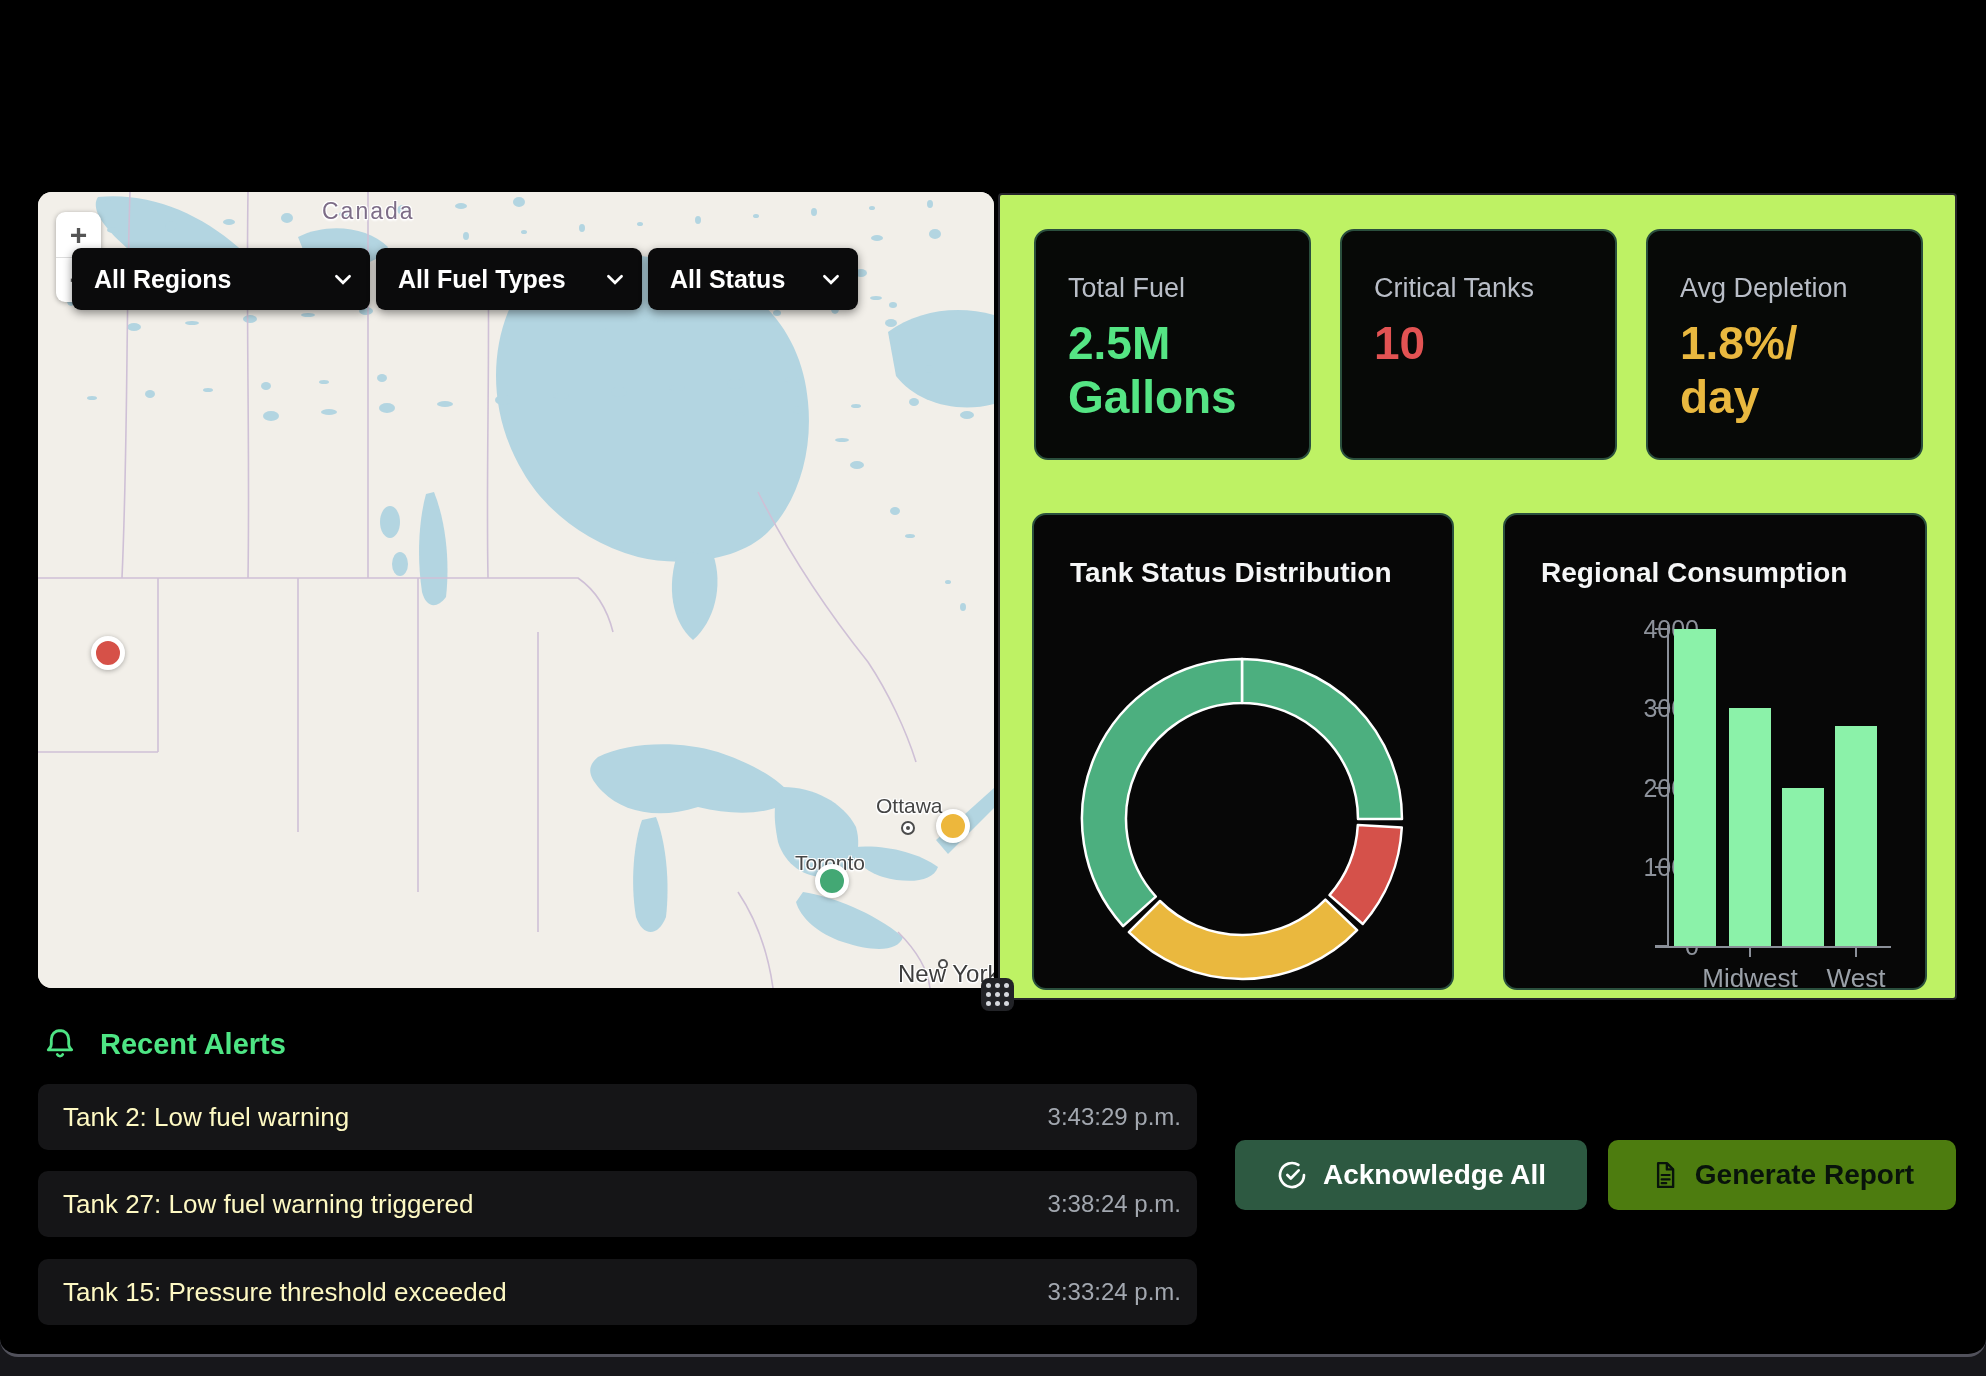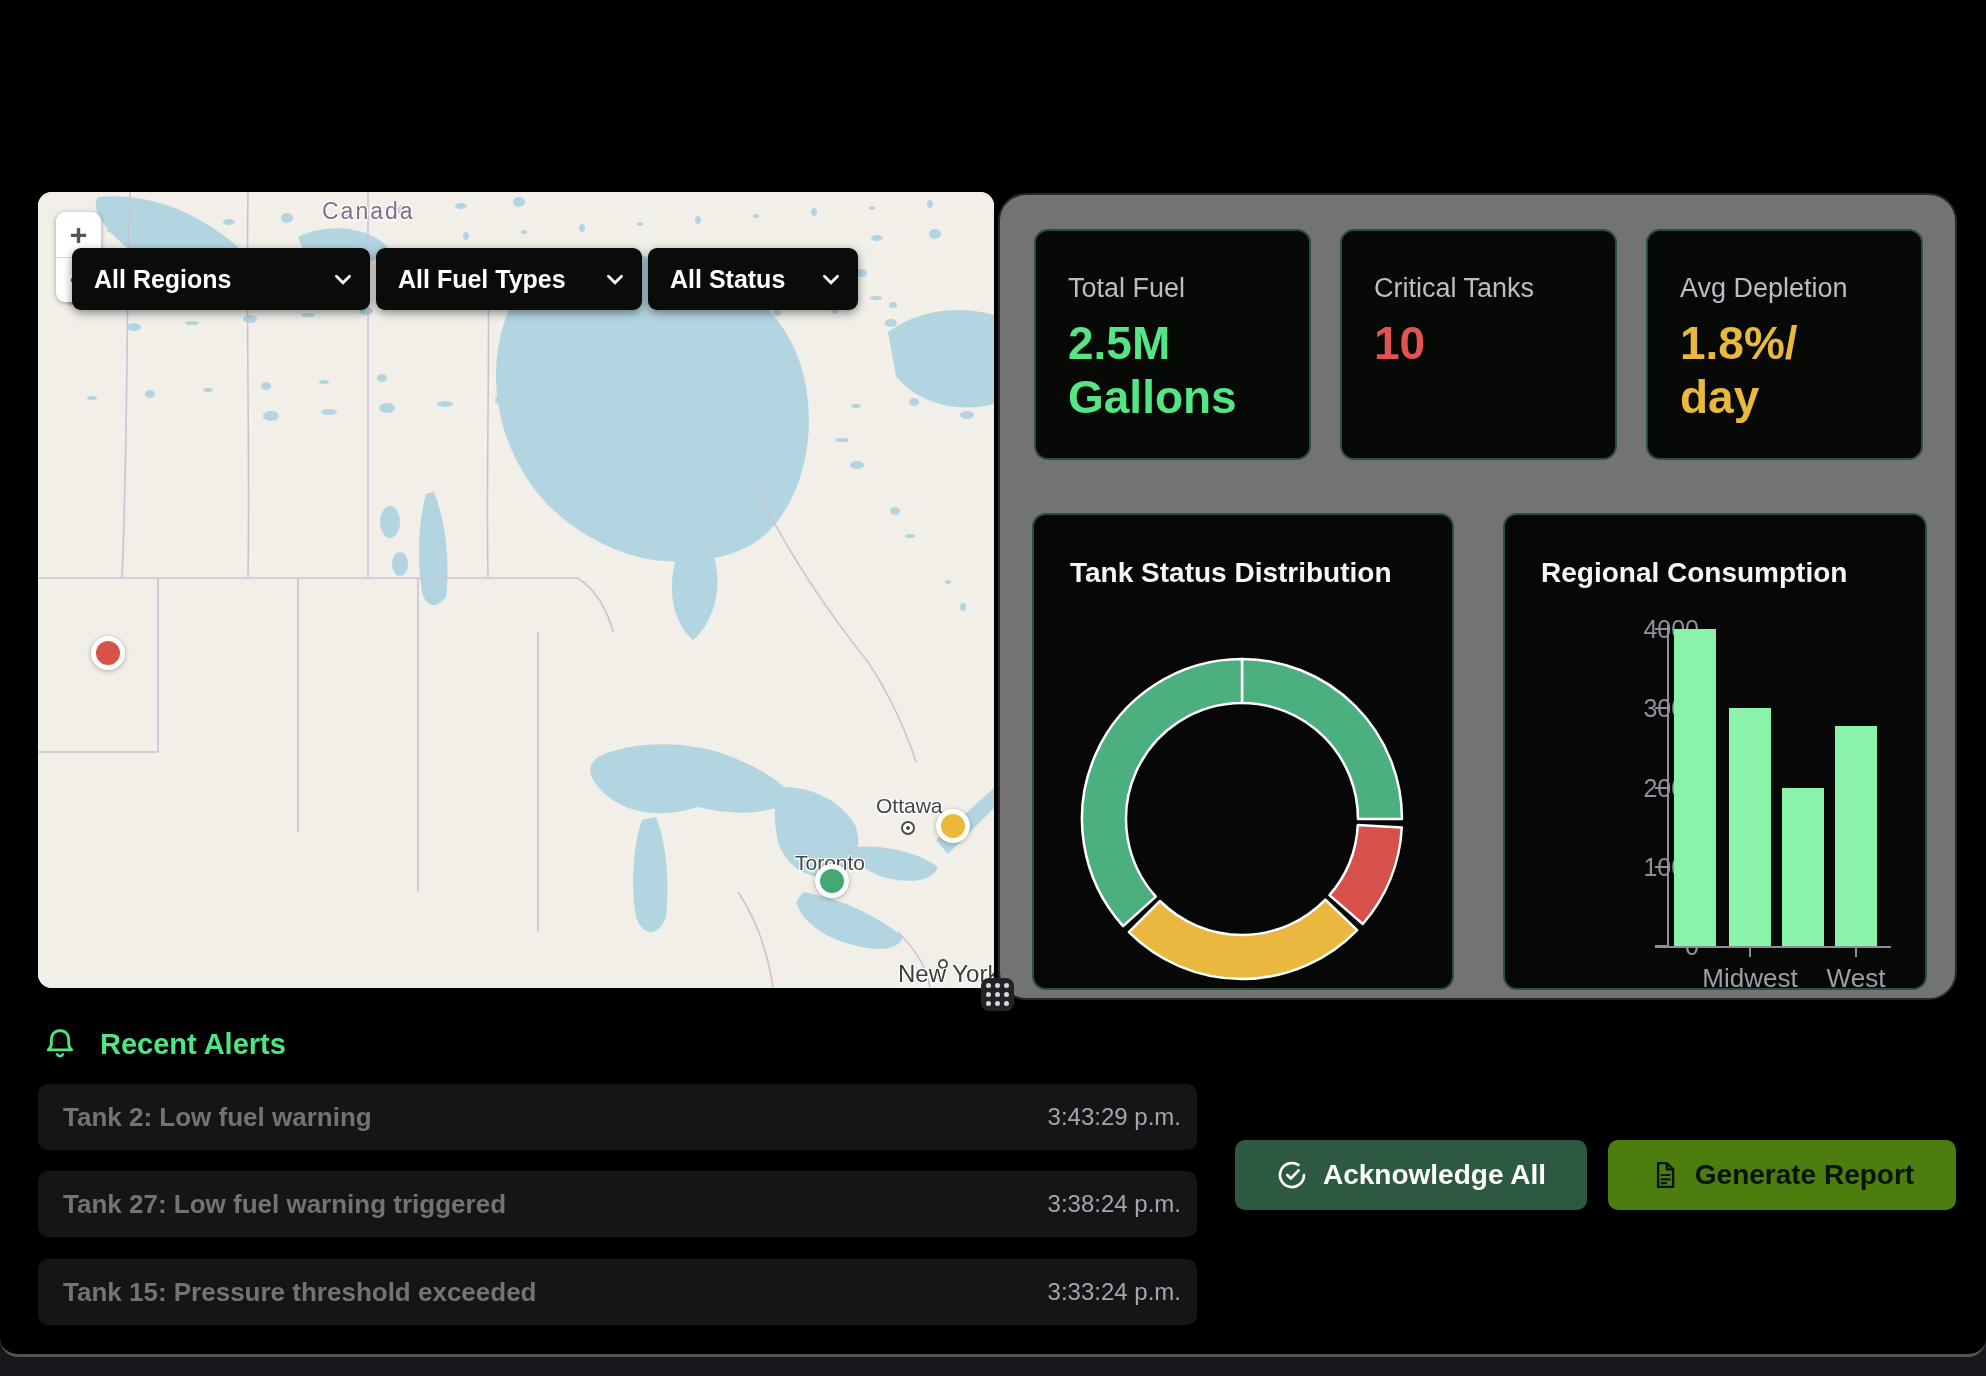--- a/index.html
+++ b/index.html
@@ -42,21 +42,21 @@
               padding:0 18px 0 22px; font-size:25px; font-weight:600;
               box-shadow:0 3px 10px rgba(0,0,0,.45); cursor:pointer; }
   .dd1 { width:298px; } .dd2 { width:266px; } .dd3 { width:210px; }
   .grip { position:absolute; left:981px; top:978px; width:33px; height:33px; background:#222327;
           border-radius:8px; display:grid; grid-template-columns:repeat(3,5px); gap:4px;
           place-content:center; z-index:8; cursor:grab; }
   .grip span { width:5px; height:5px; border-radius:50%; background:#d6d9de; }
 
   
   .right-panel { position:absolute; left:998px; top:193px; width:959px; height:807px;
-                 background:#737373; border:2px solid #26262b; border-radius:28px; }
+                 background:#bef264; border:2px solid #26262b; border-radius:4px; }
   .stat-card { position:absolute; top:34px; height:231px; background:#070907;
                border:2px solid #2a4f3d; border-radius:14px; padding:42px 30px 0 32px; }
   .s1 { left:34px; width:277px; } .s2 { left:340px; width:277px; } .s3 { left:646px; width:277px; }
   .stat-label { font-size:27px; color:#b9bec7; }
   .stat-value { margin-top:12px; font-size:46px; font-weight:bold; line-height:1.18; }
   .v-green { color:#55e584; } .v-red { color:#e25353; } .v-yellow { color:#e9b83f; }
 
   .chart-card { position:absolute; top:318px; height:477px; background:#070707;
                 border:2px solid #2a4f3d; border-radius:14px; }
   .donut-card { left:32px;  width:422px; }
@@ -72,21 +72,21 @@
   .xtick-label { position:absolute; top:448px; font-size:26px; color:#9aa0a8; transform:translateX(-50%); }
   .bar { position:absolute; width:42px; background:#8bf2a9; }
 
   
   .alerts-title-row { position:absolute; left:42px; top:1026px; display:flex; align-items:center; gap:22px; }
   .alerts-title { font-size:29px; font-weight:bold; color:#4ee584; }
   .alert-row { position:absolute; left:38px; width:1159px; height:66px; background:#151517;
                border-radius:10px; display:flex; align-items:center; justify-content:space-between;
                padding:0 16px 0 25px; cursor:pointer; }
   .r1 { top:1084px; } .r2 { top:1171px; } .r3 { top:1259px; }
-  .alert-text { font-size:26px; color:#737373;font-weight:bold; }
+  .alert-text { font-size:26px; color:#fef9c3; }
   .alert-time { font-size:24px; color:#a2a7af; }
   .btn { position:absolute; top:1140px; height:70px; border-radius:10px; display:flex;
          align-items:center; justify-content:center; gap:15px; font-weight:bold; font-size:28px; cursor:pointer; }
   .btn-ack { left:1235px; width:352px; background:#2d5941; color:#fff; }
   .btn-gen { left:1608px; width:348px; background:#4d7c0f; color:#08130b; }
 </style>
 </head>
 <body>
 
 <div id="app">

